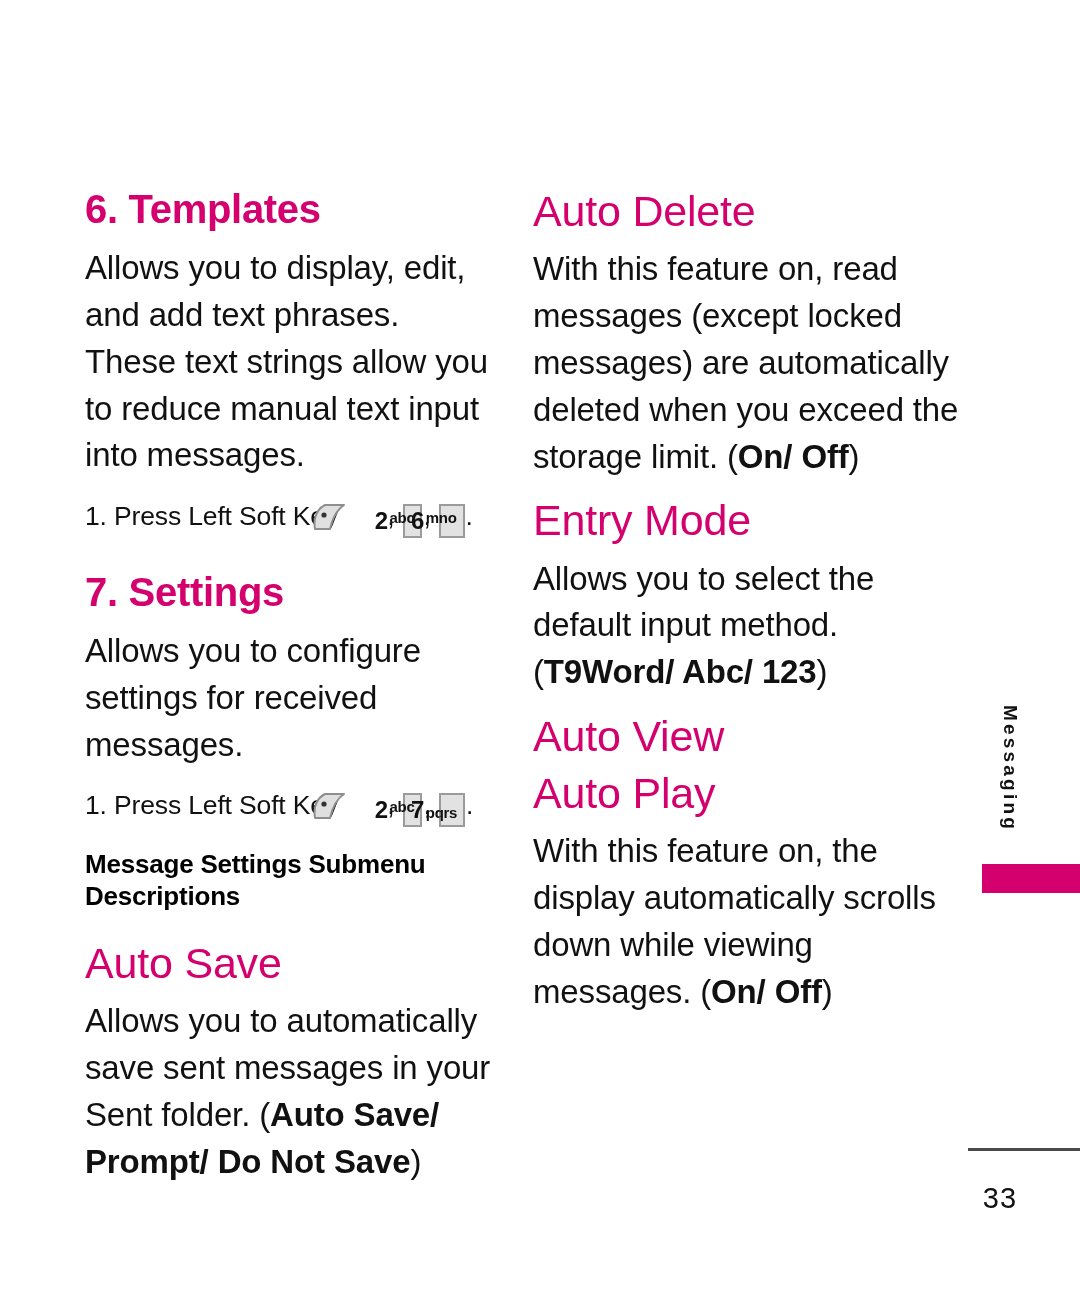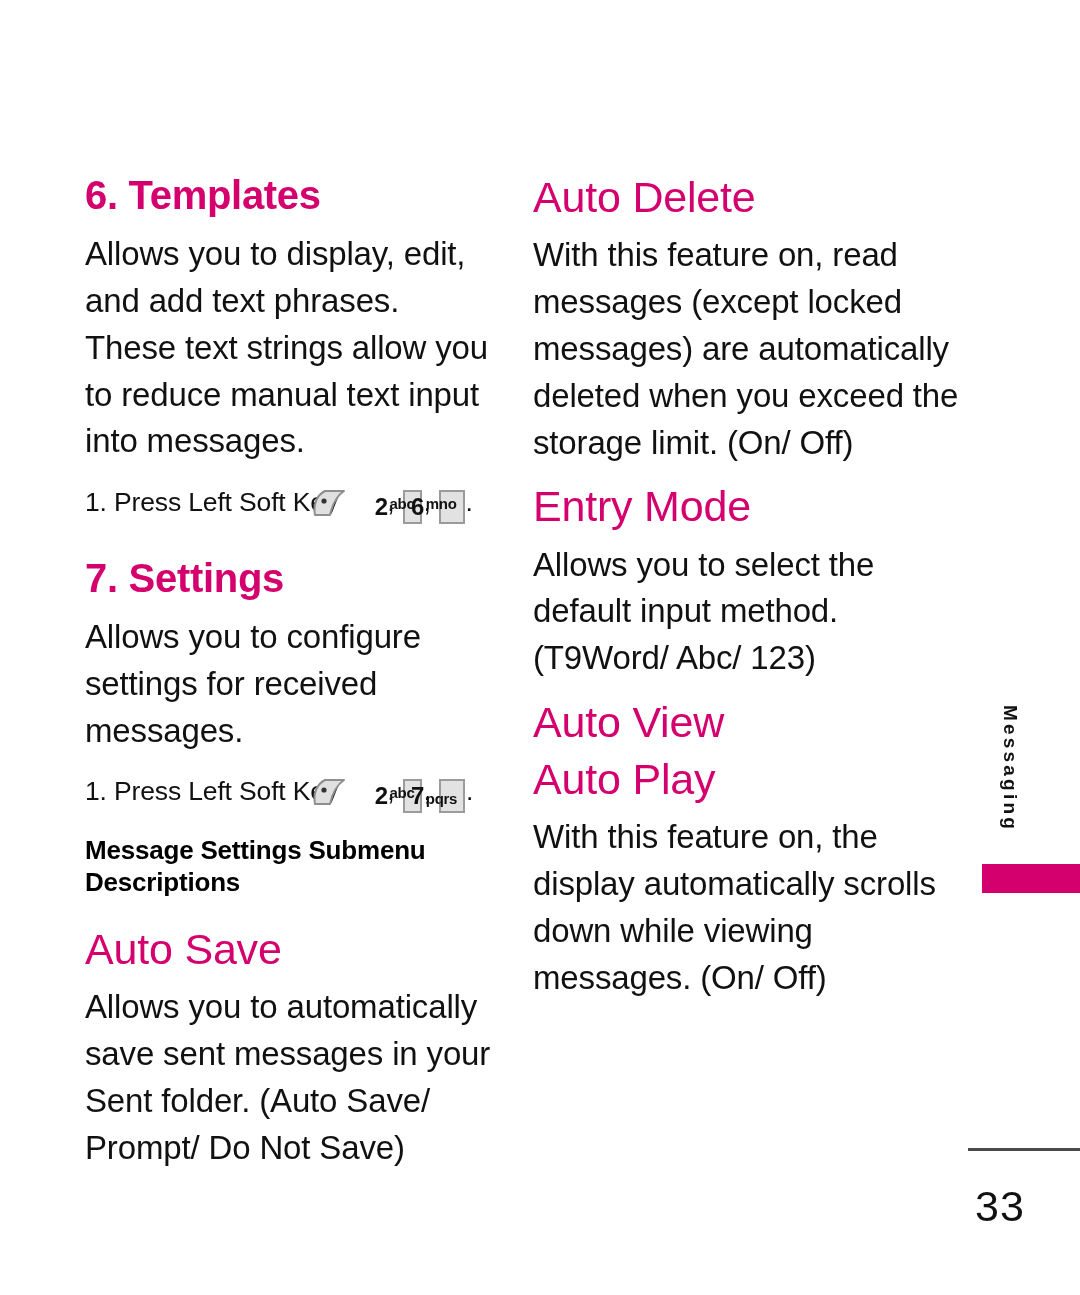--- a/index.html
+++ b/index.html
@@ -16,21 +16,21 @@
     position: relative;
     width: 1080px;
     height: 1295px;
     overflow: hidden;
     background: #ffffff;
   }
 
   
   .col {
     position: absolute;
-    top: 175px;
+    top: 189px;
   }
   .col-left  { left: 85px;  width: 410px; }
   .col-right { left: 533px; width: 430px; }
 
   
   h1.chapter {
     color: #D4006E;
     font-size: 40px;
     font-weight: bold;
     line-height: 1.0;
@@ -56,21 +56,21 @@
 
   
   p.body {
     font-size: 33px;
     line-height: 1.42;
     margin: 0 0 18px 0;
     letter-spacing: -0.15px;
     color: #111111;
   }
   p.body:last-child { margin-bottom: 0; }
-  .b { font-weight: normal; }
+  .b { font-weight: bold; }
 
   
   p.step {
     font-size: 26.5px;
     line-height: 1.48;
     margin: 0 0 8px 0;
     letter-spacing: -0.15px;
     padding-left: 36px;
     text-indent: -36px;
     color: #111111;
@@ -149,21 +149,21 @@
     width: 112px;
     height: 3px;
     background: #4a4a4a;
   }
   .page-number {
     position: absolute;
     left: 968px;
     top: 1182px;
     width: 64px;
     text-align: center;
-    font-size: 43px;
+    font-size: 29px;
     color: #111111;
     letter-spacing: 1px;
   }
 
   .spacer-lg { height: 26px; }
   .spacer-md { height: 14px; }
 </style>
 </head>
 <body>
 

